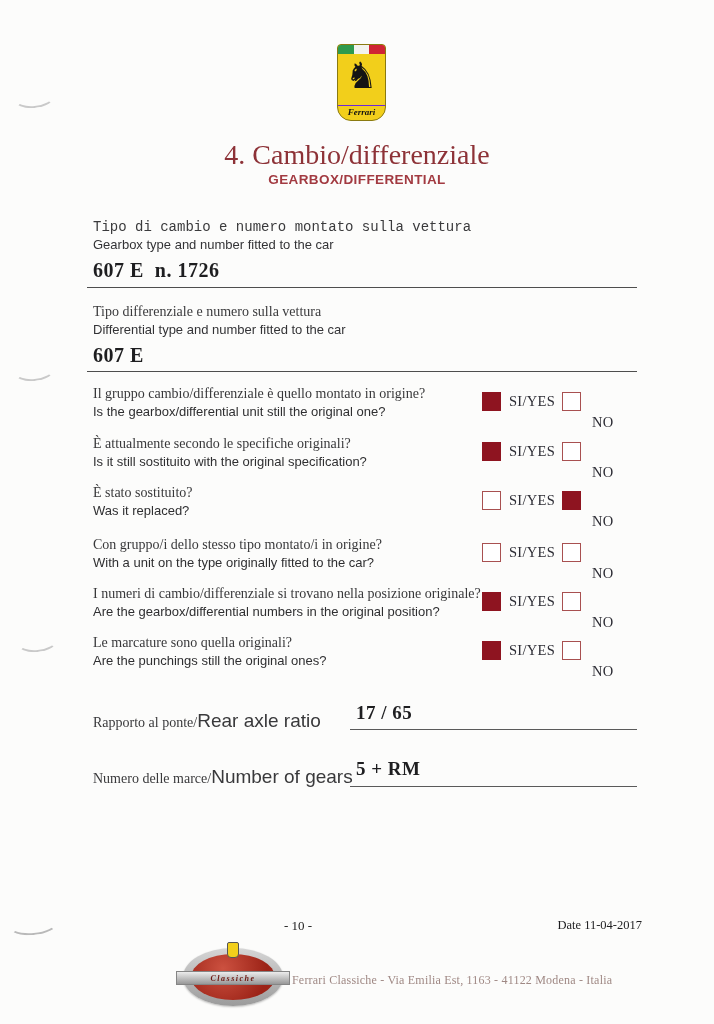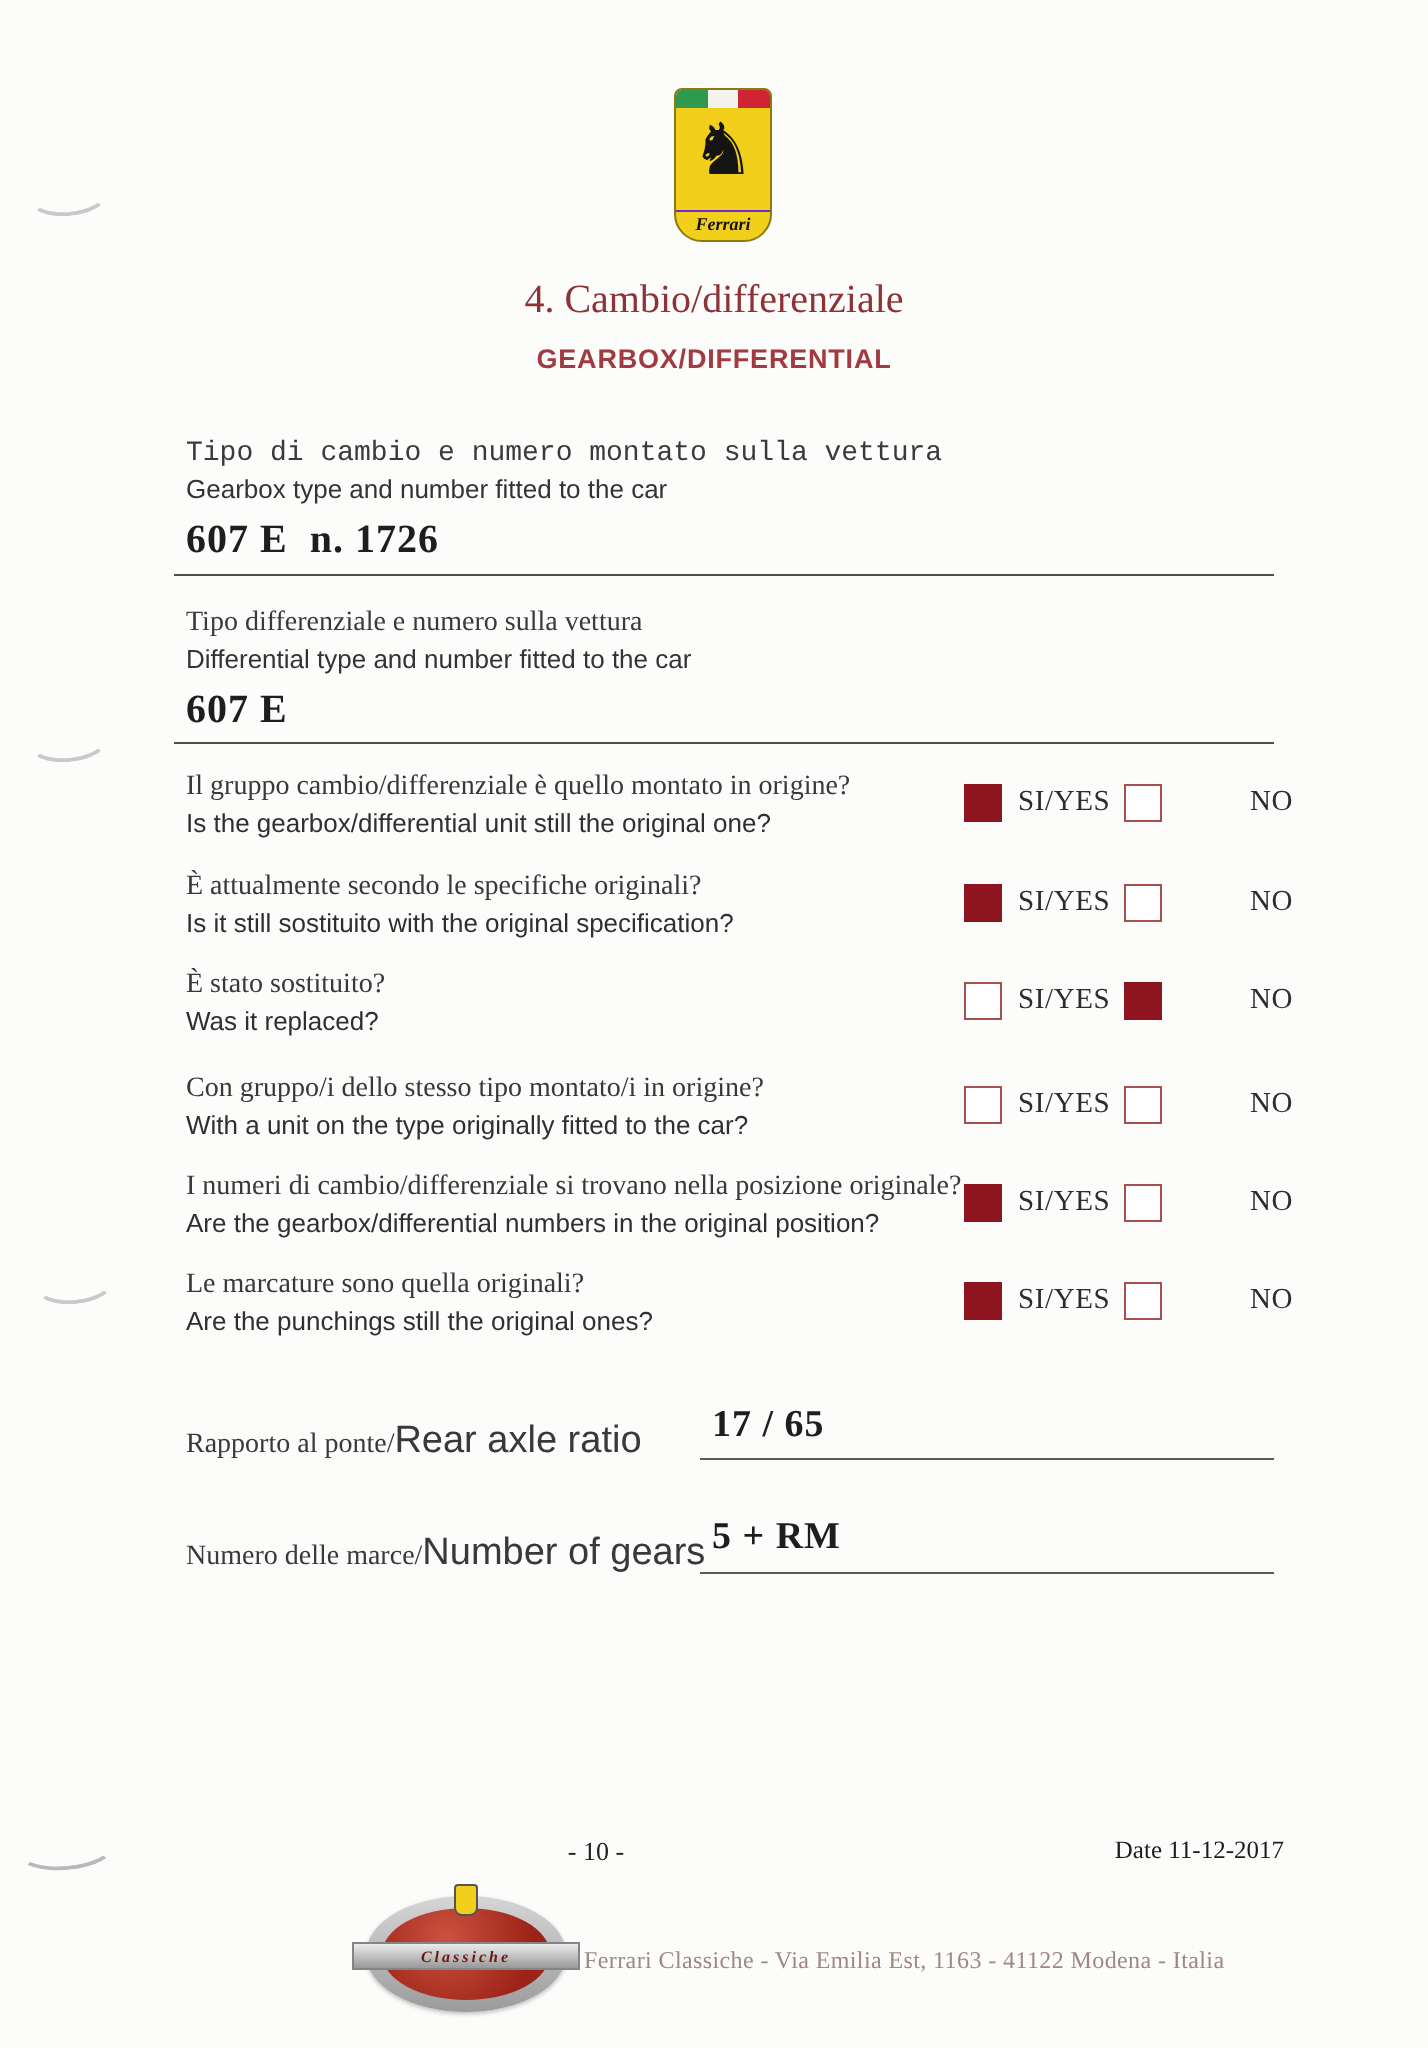--- a/index.html
+++ b/index.html
@@ -19,41 +19,41 @@
             border-radius:4px 4px 14px 14px; overflow:hidden; }
   .flag { position:absolute; left:0; top:0; right:0; height:9px; display:flex; }
   .flag span { flex:1; }
   .flag .g { background:#2f9a4d; } .flag .w { background:#f3f3ee; } .flag .r { background:#cf2434; }
   .horse { position:absolute; left:0; right:0; top:8px; text-align:center;
            font-family:"DejaVu Sans", sans-serif; font-size:36px; line-height:46px; color:#141414; }
   .wordmark { position:absolute; left:0; right:0; bottom:3px; text-align:center;
               font:italic bold 9px "Liberation Serif", serif; color:#111; border-top:1px solid #6d28d9; padding-top:1px; }
 
   .title { position:absolute; left:0; top:139px; width:714px; text-align:center;
-           font-size:20px; color:var(--title-red,#8d3237); }
+           font-size:28px; color:var(--title-red,#8d3237); }
   .subtitle { position:absolute; left:0; top:172px; width:714px; text-align:center;
               font-family:"Liberation Sans", sans-serif; font-weight:bold; font-size:13.5px;
               letter-spacing:.4px; color:var(--subtitle-red,#a23a41); }
 
   .lbl-it { position:absolute; left:93px; font-size:14px; color:#3a3a3c; white-space:nowrap; }
   .lbl-en { position:absolute; left:93px; font-family:"Liberation Sans", sans-serif;
             font-size:13px; color:#333336; white-space:nowrap; }
   .f-value { position:absolute; left:93px; font-weight:bold; font-size:20px;
              letter-spacing:.5px; color:#1e1e20; white-space:pre; }
   .rule { position:absolute; left:87px; width:550px; border-top:1.8px solid #4e4e4e; }
 
   .q-row { position:absolute; left:0; width:714px; height:46px; }
   .q-it { position:absolute; left:93px; top:0; font-size:14px; color:#38383a; white-space:nowrap; }
   .q-en { position:absolute; left:93px; top:18px; font-family:"Liberation Sans", sans-serif;
           font-size:13px; color:#2f2f31; white-space:nowrap; }
   .cb { position:absolute; top:6px; width:17px; height:17px; background:#fff;
         border:1.5px solid #a85050; }
   .cb.filled { background:var(--accent,#8e1420); border-color:var(--accent,#8e1420); }
   .cb-label { position:absolute; top:7px; font-size:14.5px; color:#2c2c34; letter-spacing:.3px; }
-  .cb1 { left:482px; } .cb1l { left:509px; } .cb2 { left:562px; } .cb2l { left:625px; }
+  .cb1 { left:482px; } .cb1l { left:509px; } .cb2 { left:562px; } .cb2l { left:592px;margin-top:21px; }
 
   .spec-label { position:absolute; left:93px; font-size:14px; color:#39393b; white-space:nowrap; }
   .spec-label .en { font-family:"Liberation Sans", sans-serif; font-size:19px; }
   .spec-value { position:absolute; left:356px; font-weight:bold; font-size:19px;
                 letter-spacing:.5px; color:#1e1e20; white-space:pre; }
   .spec-rule { position:absolute; left:350px; width:287px; border-top:1.8px solid #5a5a5a; }
 
   .page-num { position:absolute; left:0; top:918px; width:596px; text-align:center;
               font-size:13px; color:#222; }
   .date { position:absolute; right:72px; top:918px; font-size:12.5px; color:#1d1d1f; }
@@ -166,21 +166,21 @@
   <div class="spec-value" style="top:702px;">17 / 65</div>
   <div class="spec-rule" style="top:729px;"></div>
 
   <div class="spec-label" style="top:766px;">
     <span>Numero delle marce</span><span>/</span><span class="en">Number of gears</span>
   </div>
   <div class="spec-value" style="top:758px;">5 + RM</div>
   <div class="spec-rule" style="top:786px;"></div>
 
   <div class="page-num">- 10 -</div>
-  <div class="date">Date 11-12-2017</div>
+  <div class="date">Date 11-04-2017</div>
 
   <div class="emblem">
     <div class="emblem-wreath"></div>
     <div class="emblem-red"></div>
     <div class="emblem-band">
       <span class="emblem-band-text">Classiche</span>
     </div>
     <div class="emblem-shield"></div>
   </div>
   <div class="address">Ferrari Classiche - Via Emilia Est, 1163 - 41122 Modena - Italia</div>

